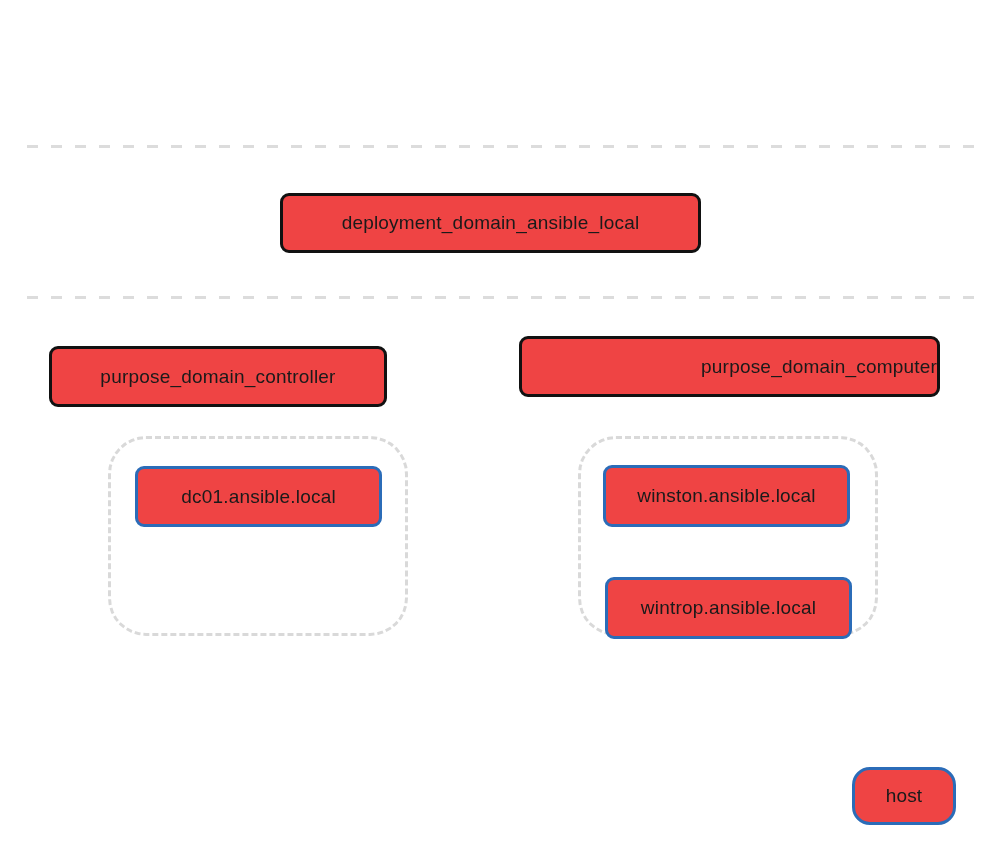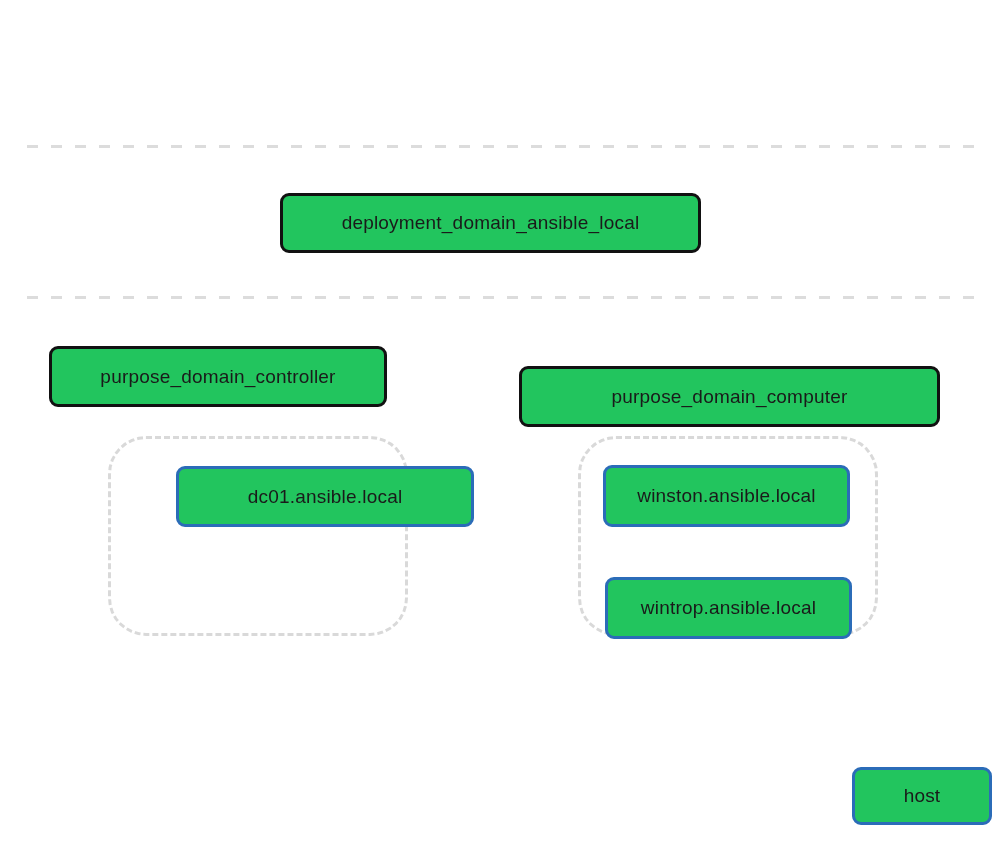--- a/index.html
+++ b/index.html
@@ -15,21 +15,21 @@
     background: #ffffff;
     overflow: hidden;
     color: var(--text, #1a1a1a);
   }
   .node {
     position: absolute;
     box-sizing: border-box;
     display: flex;
     align-items: center;
     justify-content: center;
-    background: #22c55e;
+    background: #ef4444;
     border-radius: 10px;
     font-size: 19px;
     letter-spacing: 0.2px;
     white-space: nowrap;
   }
   
   .inventory {
     left: 375px; top: 28px; width: 240px; height: 70px;
     background: var(--inventory-fill, #0a0a0a);
     border: 4px solid var(--inventory-border, #d0342c);
@@ -37,39 +37,39 @@
     color: #ffffff;
     font-size: 20px;
   }
   
   .group-node {
     border: 3.5px solid var(--group-border, #111111);
     border-radius: 9px;
   }
   .deployment { left: 280px; top: 193px; width: 421px; height: 60px; }
   .controller { left: 49px;  top: 346px; width: 338px; height: 61px; }
-  .computer   { left: 519px; top: 366px; width: 421px; height: 61px; }
+  .computer   { left: 519px; top: 336px; width: 421px; height: 61px; justify-content: flex-end; }
   
   .host-node {
     border: 3px solid var(--host-border, #2b6cb8);
     border-radius: 9px;
   }
-  .dc01    { left: 135px; top: 466px; width: 298px; height: 61px; margin-left: 41px; }
+  .dc01    { left: 135px; top: 466px; width: 247px; height: 61px; }
   .winston { left: 603px; top: 465px; width: 247px; height: 62px; }
   .wintrop { left: 605px; top: 545px; width: 247px; height: 62px; margin-top: 32px; }
   
   .legend-group {
     left: 710px; top: 765px; width: 122px; height: 62px;
     border: 4px solid var(--group-border, #111111);
     border-radius: 9px;
   }
   .legend-host {
-    left: 852px; top: 767px; width: 140px; height: 58px;
+    left: 852px; top: 767px; width: 104px; height: 58px;
     border: 3px solid var(--host-border, #2b6cb8);
-    border-radius: 9px;
+    border-radius: 18px;
   }
   
   .divider {
     position: absolute;
     left: 27px;
     width: 948px;
     height: 3px;
     background: repeating-linear-gradient(
       to right,
       var(--divider, #dcdcdc) 0px, var(--divider, #dcdcdc) 11px,

